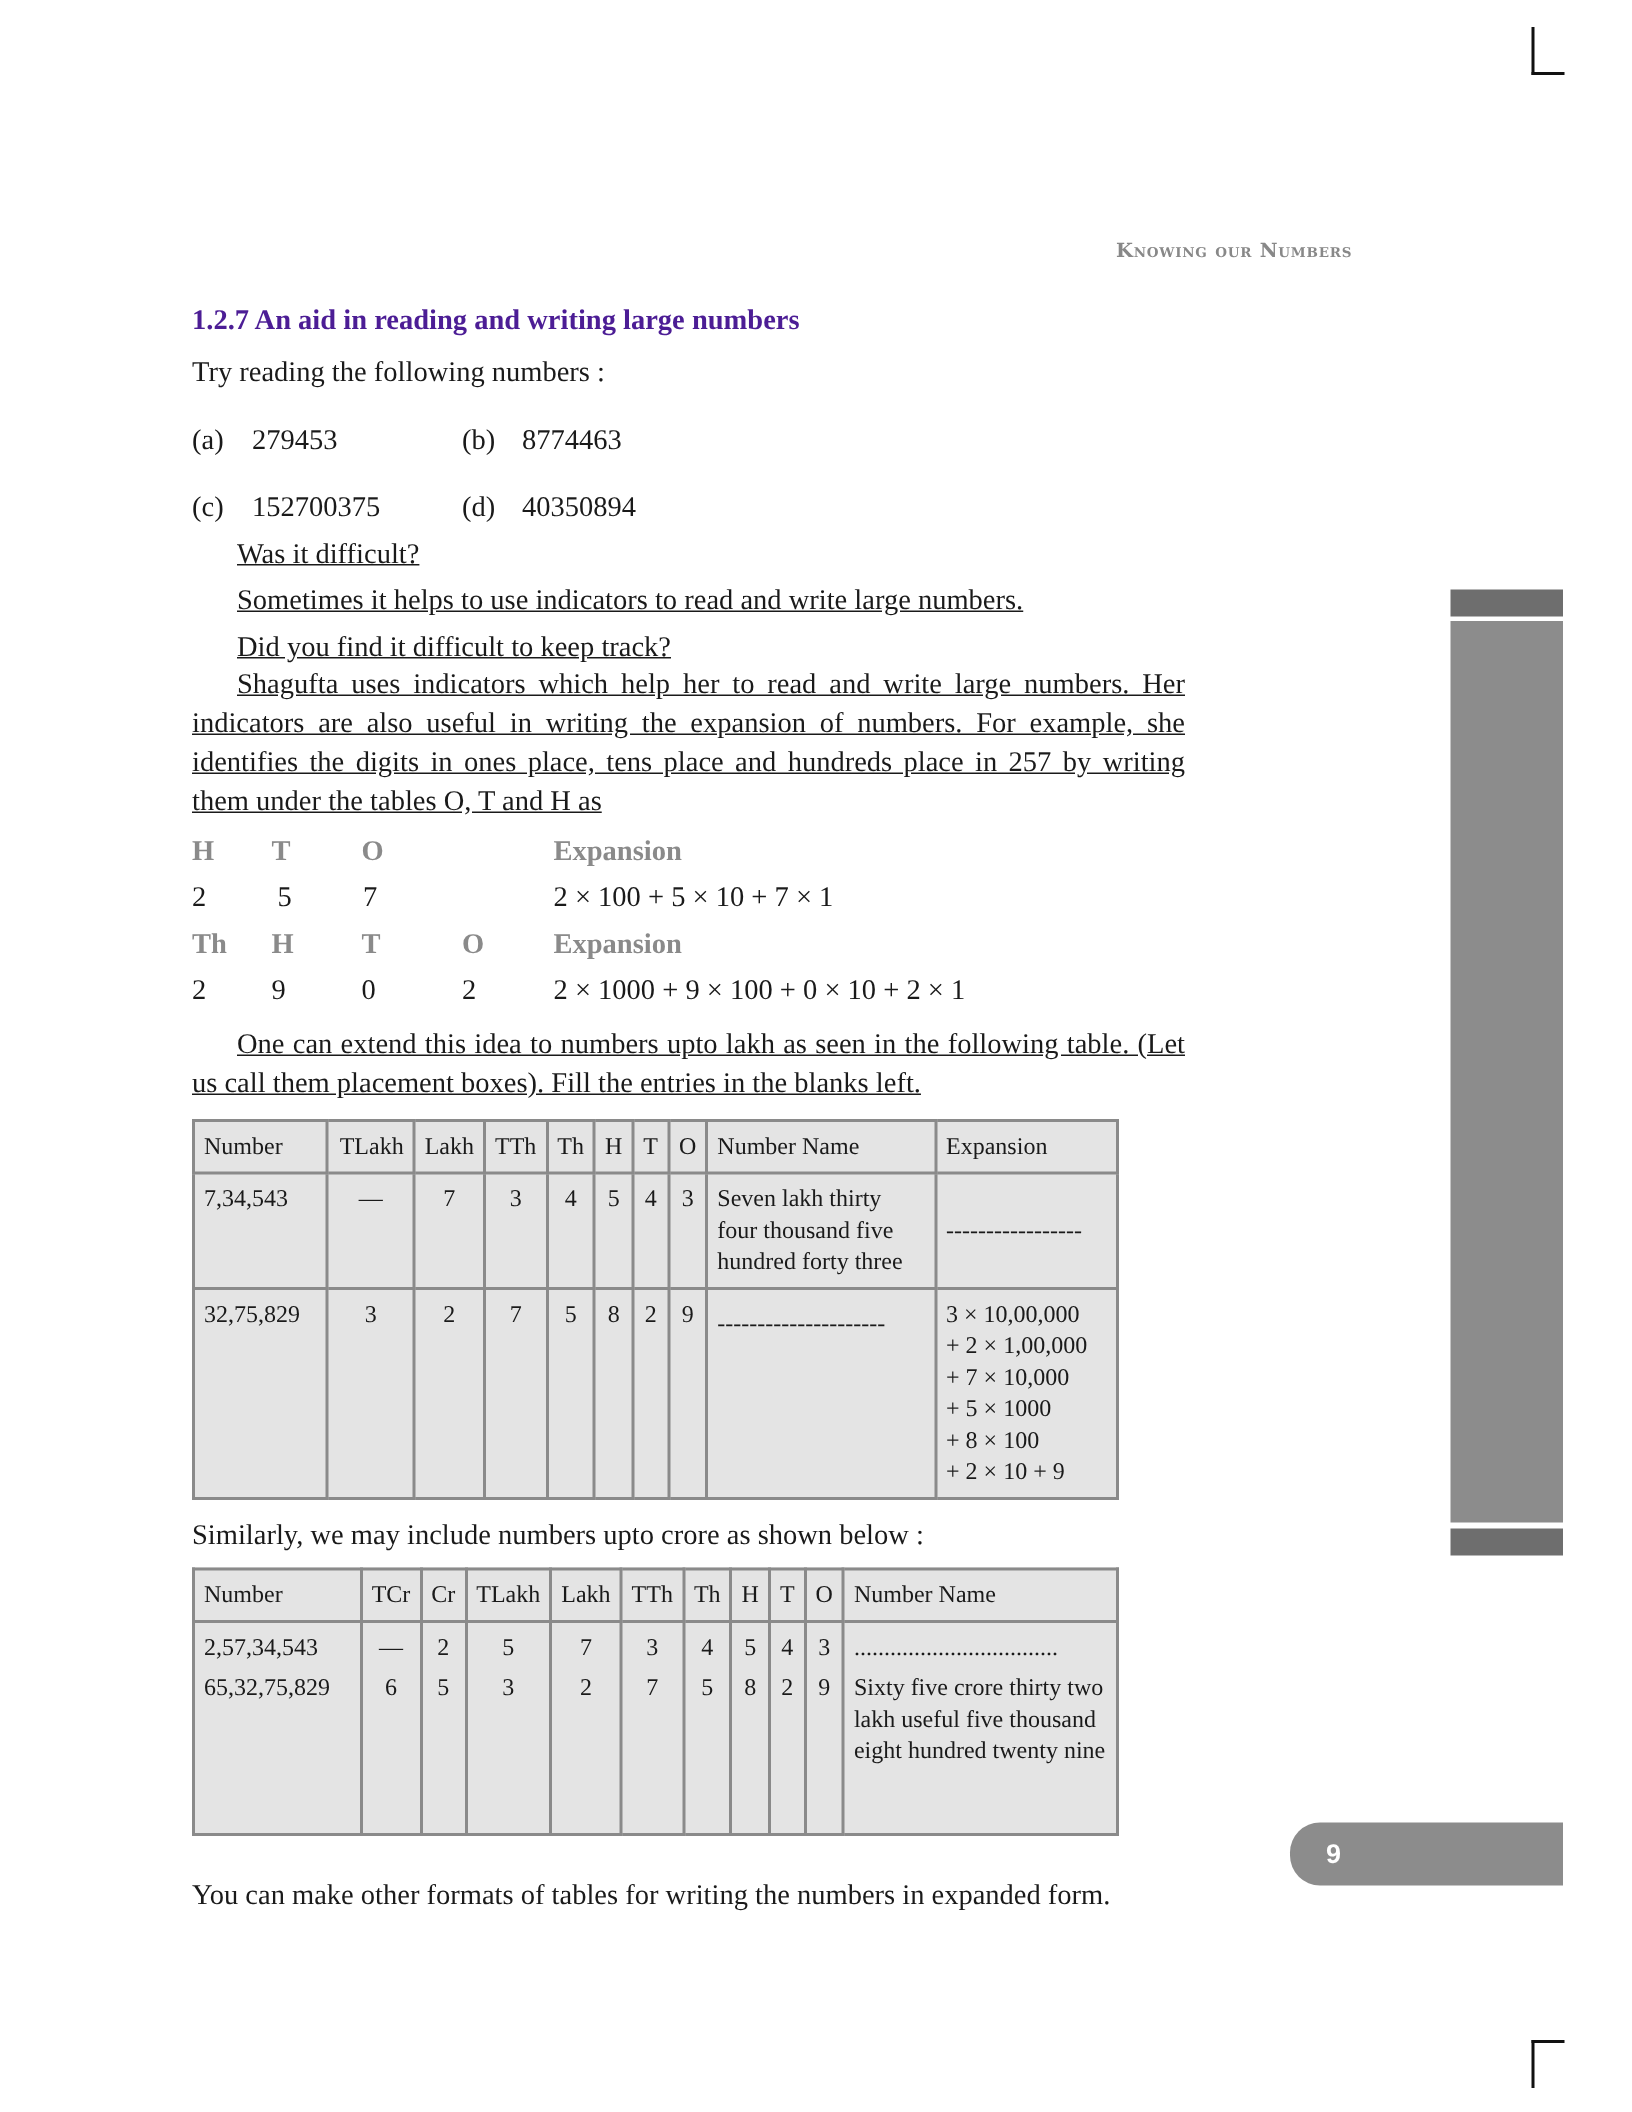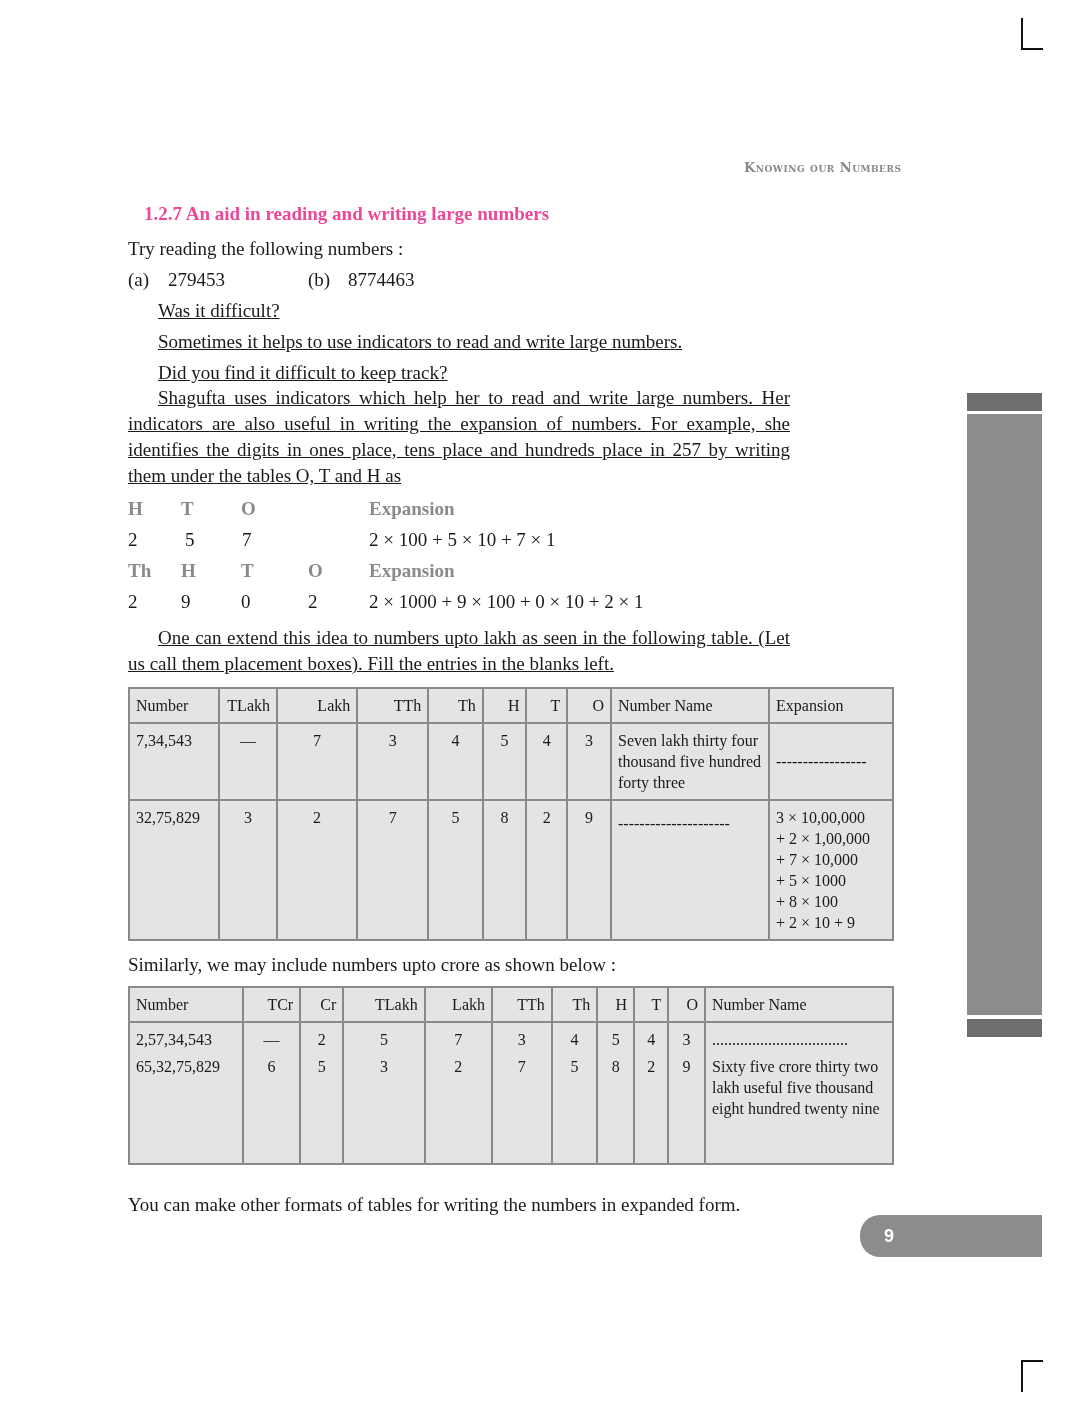--- a/index.html
+++ b/index.html
@@ -12,31 +12,31 @@
   .running-head { position: absolute; left: 744px; top: 160px; font-family: "DejaVu Serif", serif;
                   font-weight: bold; font-variant: small-caps; font-size: 13px; color: #888; letter-spacing: 0.5px; }
   .side-tab-top { position: absolute; left: 967px; top: 393px; width: 75px; height: 18px; background: #6e6e6e; }
   .side-tab { position: absolute; left: 967px; top: 414px; width: 75px; height: 601px; background: #8c8c8c; }
   .side-tab-bot { position: absolute; left: 967px; top: 1019px; width: 75px; height: 18px; background: #6e6e6e; }
   .page-num { position: absolute; left: 860px; top: 1215px; width: 182px; height: 42px; background: #8c8c8c;
               border-radius: 20px 0 0 20px; color: #fff; font-family: "Liberation Sans", sans-serif;
               font-weight: bold; font-size: 18px; line-height: 42px; }
   .page-num span { position: absolute; left: 24px; }
   .content { position: absolute; left: 128px; top: 198px; width: 662px; font-size: 19px; line-height: 31px; }
-  .sec-title { color: #ec4899; font-weight: bold; font-size: 19px; margin: 0 0 4px 16px; }
+  .sec-title { color: #4c1d95; font-weight: bold; font-size: 19px; margin: 0 0 4px 0; }
   p { margin: 0; }
   .ind { text-indent: 30px; text-decoration: underline; }
   .justify { text-align: justify; line-height: 26px; }
-  .row2 { display: flex; }
+  .row2 { display: flex; margin-top: 14px; }
   .row2 .c1 { width: 180px; }
   .row2 .lbl { display: inline-block; width: 40px; }
   .hto { display: flex; }
   .hto span { display: inline-block; }
   .gray { color: #8a8a8a; font-weight: bold; }
-  table.pb { border-collapse: collapse; background: #e4e4e4; font-size: 16px; line-height: 21px; width: 766px; }
+  table.pb { border-collapse: collapse; background: #e4e4e4; font-size: 16px; line-height: 21px; width: 618px; }
   table.pb td, table.pb th { border: 2px solid #8a8a8a; padding: 6px 6px; vertical-align: top; font-weight: normal; text-align: center; }
   table.pb th { text-align: right; }
   table.pb td.l, table.pb th.l { text-align: left; }
   .tbl1 { margin-top: 10px; }
   .tbl2 { margin-top: 6px; }
   .after1 { margin-top: 8px; }
 </style>
 </head>
 <body>
 
@@ -53,20 +53,24 @@
   <span>9</span>
 </div>
 
 <div class="content">
   <div class="sec-title">1.2.7 An aid in reading and writing large numbers</div>
   <p>Try reading the following numbers :</p>
 
   <div class="row2">
     <div class="c1"><span class="lbl">(a)</span><span>279453</span></div>
     <div><span class="lbl">(b)</span><span>8774463</span></div>
+  </div>
+  <div class="row2">
+    <div class="c1"><span class="lbl">(c)</span><span>152700375</span></div>
+    <div><span class="lbl">(d)</span><span>40350894</span></div>
   </div>
 
   <p class="ind">Was it difficult?</p>
   <p class="ind">Sometimes it helps to use indicators to read and write large numbers.</p>
   <p class="ind">Did you find it difficult to keep track?</p>
   <p class="ind justify" style="margin-top:-3px">Shagufta uses indicators which help her to read and write large numbers. Her indicators are also useful in writing the expansion of numbers. For example, she identifies the digits in ones place, tens place and hundreds place in 257 by writing them under the tables O, T and H as</p>
 
   <div class="hto gray" style="margin-top:4px">
     <span style="width:53px">H</span>
     <span style="width:60px">T</span>

